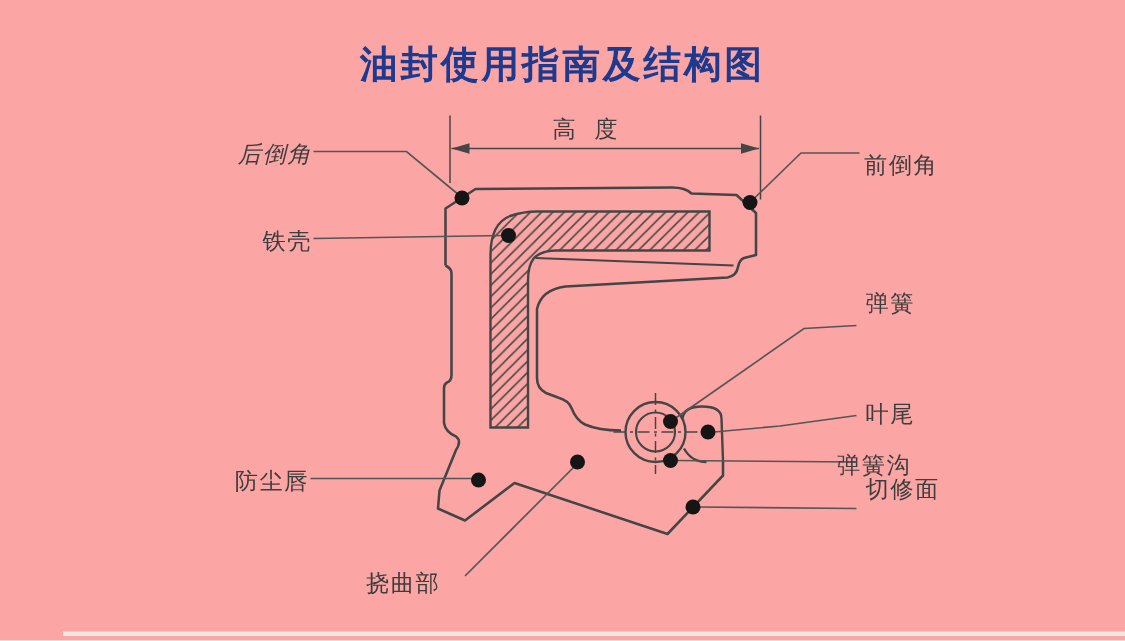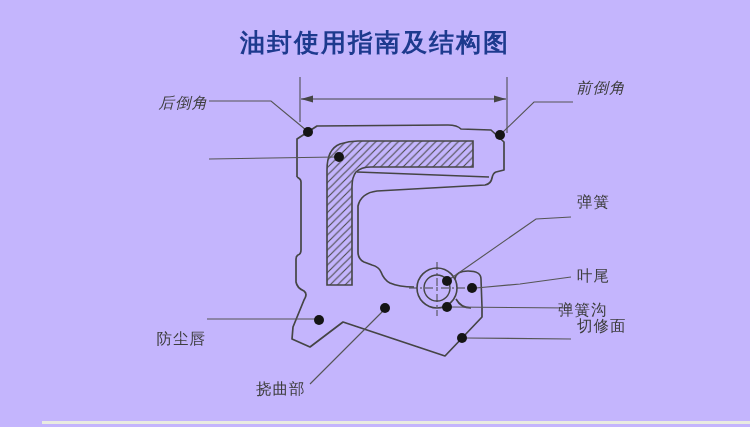--- a/index.html
+++ b/index.html
@@ -7,21 +7,21 @@
     --line-color:#454545;
     --dot-color:#151515;
     --label-color:#3d3d3d;
     --divider-color:#e9ebe1;
   }
   *{margin:0;padding:0;box-sizing:border-box;}
   html,body{background:#ffffff;}
   .stage{
     position:relative;
     width:750px;height:427px;
-    background:#c4b5fd;
+    background:#fca5a5;
     overflow:hidden;
     font-family:"Liberation Sans","DejaVu Sans",sans-serif;
   }
   .page-title{
     position:absolute;
     top:26px;left:0;width:750px;
     text-align:center;
     font-size:25px;
     font-weight:bold;
     letter-spacing:2px;
@@ -34,23 +34,23 @@
   .lbl{
     position:absolute;
     font-size:15.5px;
     letter-spacing:1px;
     color:var(--label-color);
     white-space:nowrap;
   }
   .lbl.right-align{text-align:right;}
   .lbl-rear-chamfer{left:120px;top:93px;width:88px;font-style:italic;}
   .lbl-iron-shell{left:120px;top:151px;width:88px;}
-  .lbl-dust-lip{left:118px;top:311px;width:88px;margin-top:18px;}
-  .lbl-flex-section{left:256px;top:379px;}
-  .lbl-front-chamfer{left:576px;top:78px;font-style:italic;}
+  .lbl-dust-lip{left:118px;top:311px;width:88px;}
+  .lbl-flex-section{left:244px;top:379px;}
+  .lbl-front-chamfer{left:576px;top:100px;}
   .lbl-spring{left:577px;top:192px;}
   .lbl-blade-tail{left:577px;top:266px;text-align:right;}
   .lbl-spring-groove{left:558px;top:300px;}
   .lbl-trim-surface{left:577px;top:316px;}
   .lbl-height{left:332px;top:76px;width:120px;text-align:center;letter-spacing:4px;}
   .bottom-divider{
     position:absolute;
     left:42px;right:0;top:421px;height:3px;
     background:var(--divider-color);
   }
@@ -108,21 +108,23 @@
       <circle cx="339" cy="157" r="5"></circle>
       <circle cx="319" cy="320" r="5"></circle>
       <circle cx="385" cy="308" r="5"></circle>
       <circle cx="447" cy="281" r="5"></circle>
       <circle cx="472" cy="288" r="5"></circle>
       <circle cx="447" cy="307" r="5"></circle>
       <circle cx="462" cy="338" r="5"></circle>
     </g>
   </svg>
 
+  <span class="lbl lbl-height">高 度</span>
   <span class="lbl right-align lbl-rear-chamfer">后倒角</span>
+  <span class="lbl right-align lbl-iron-shell">铁壳</span>
   <span class="lbl right-align lbl-dust-lip">防尘唇</span>
   <span class="lbl lbl-flex-section">挠曲部</span>
   <span class="lbl lbl-front-chamfer">前倒角</span>
   <span class="lbl lbl-spring">弹簧</span>
   <span class="lbl lbl-blade-tail">叶尾</span>
   <span class="lbl lbl-spring-groove">弹簧沟</span>
   <span class="lbl lbl-trim-surface">切修面</span>
 
   <div class="bottom-divider"></div>
 </div>

